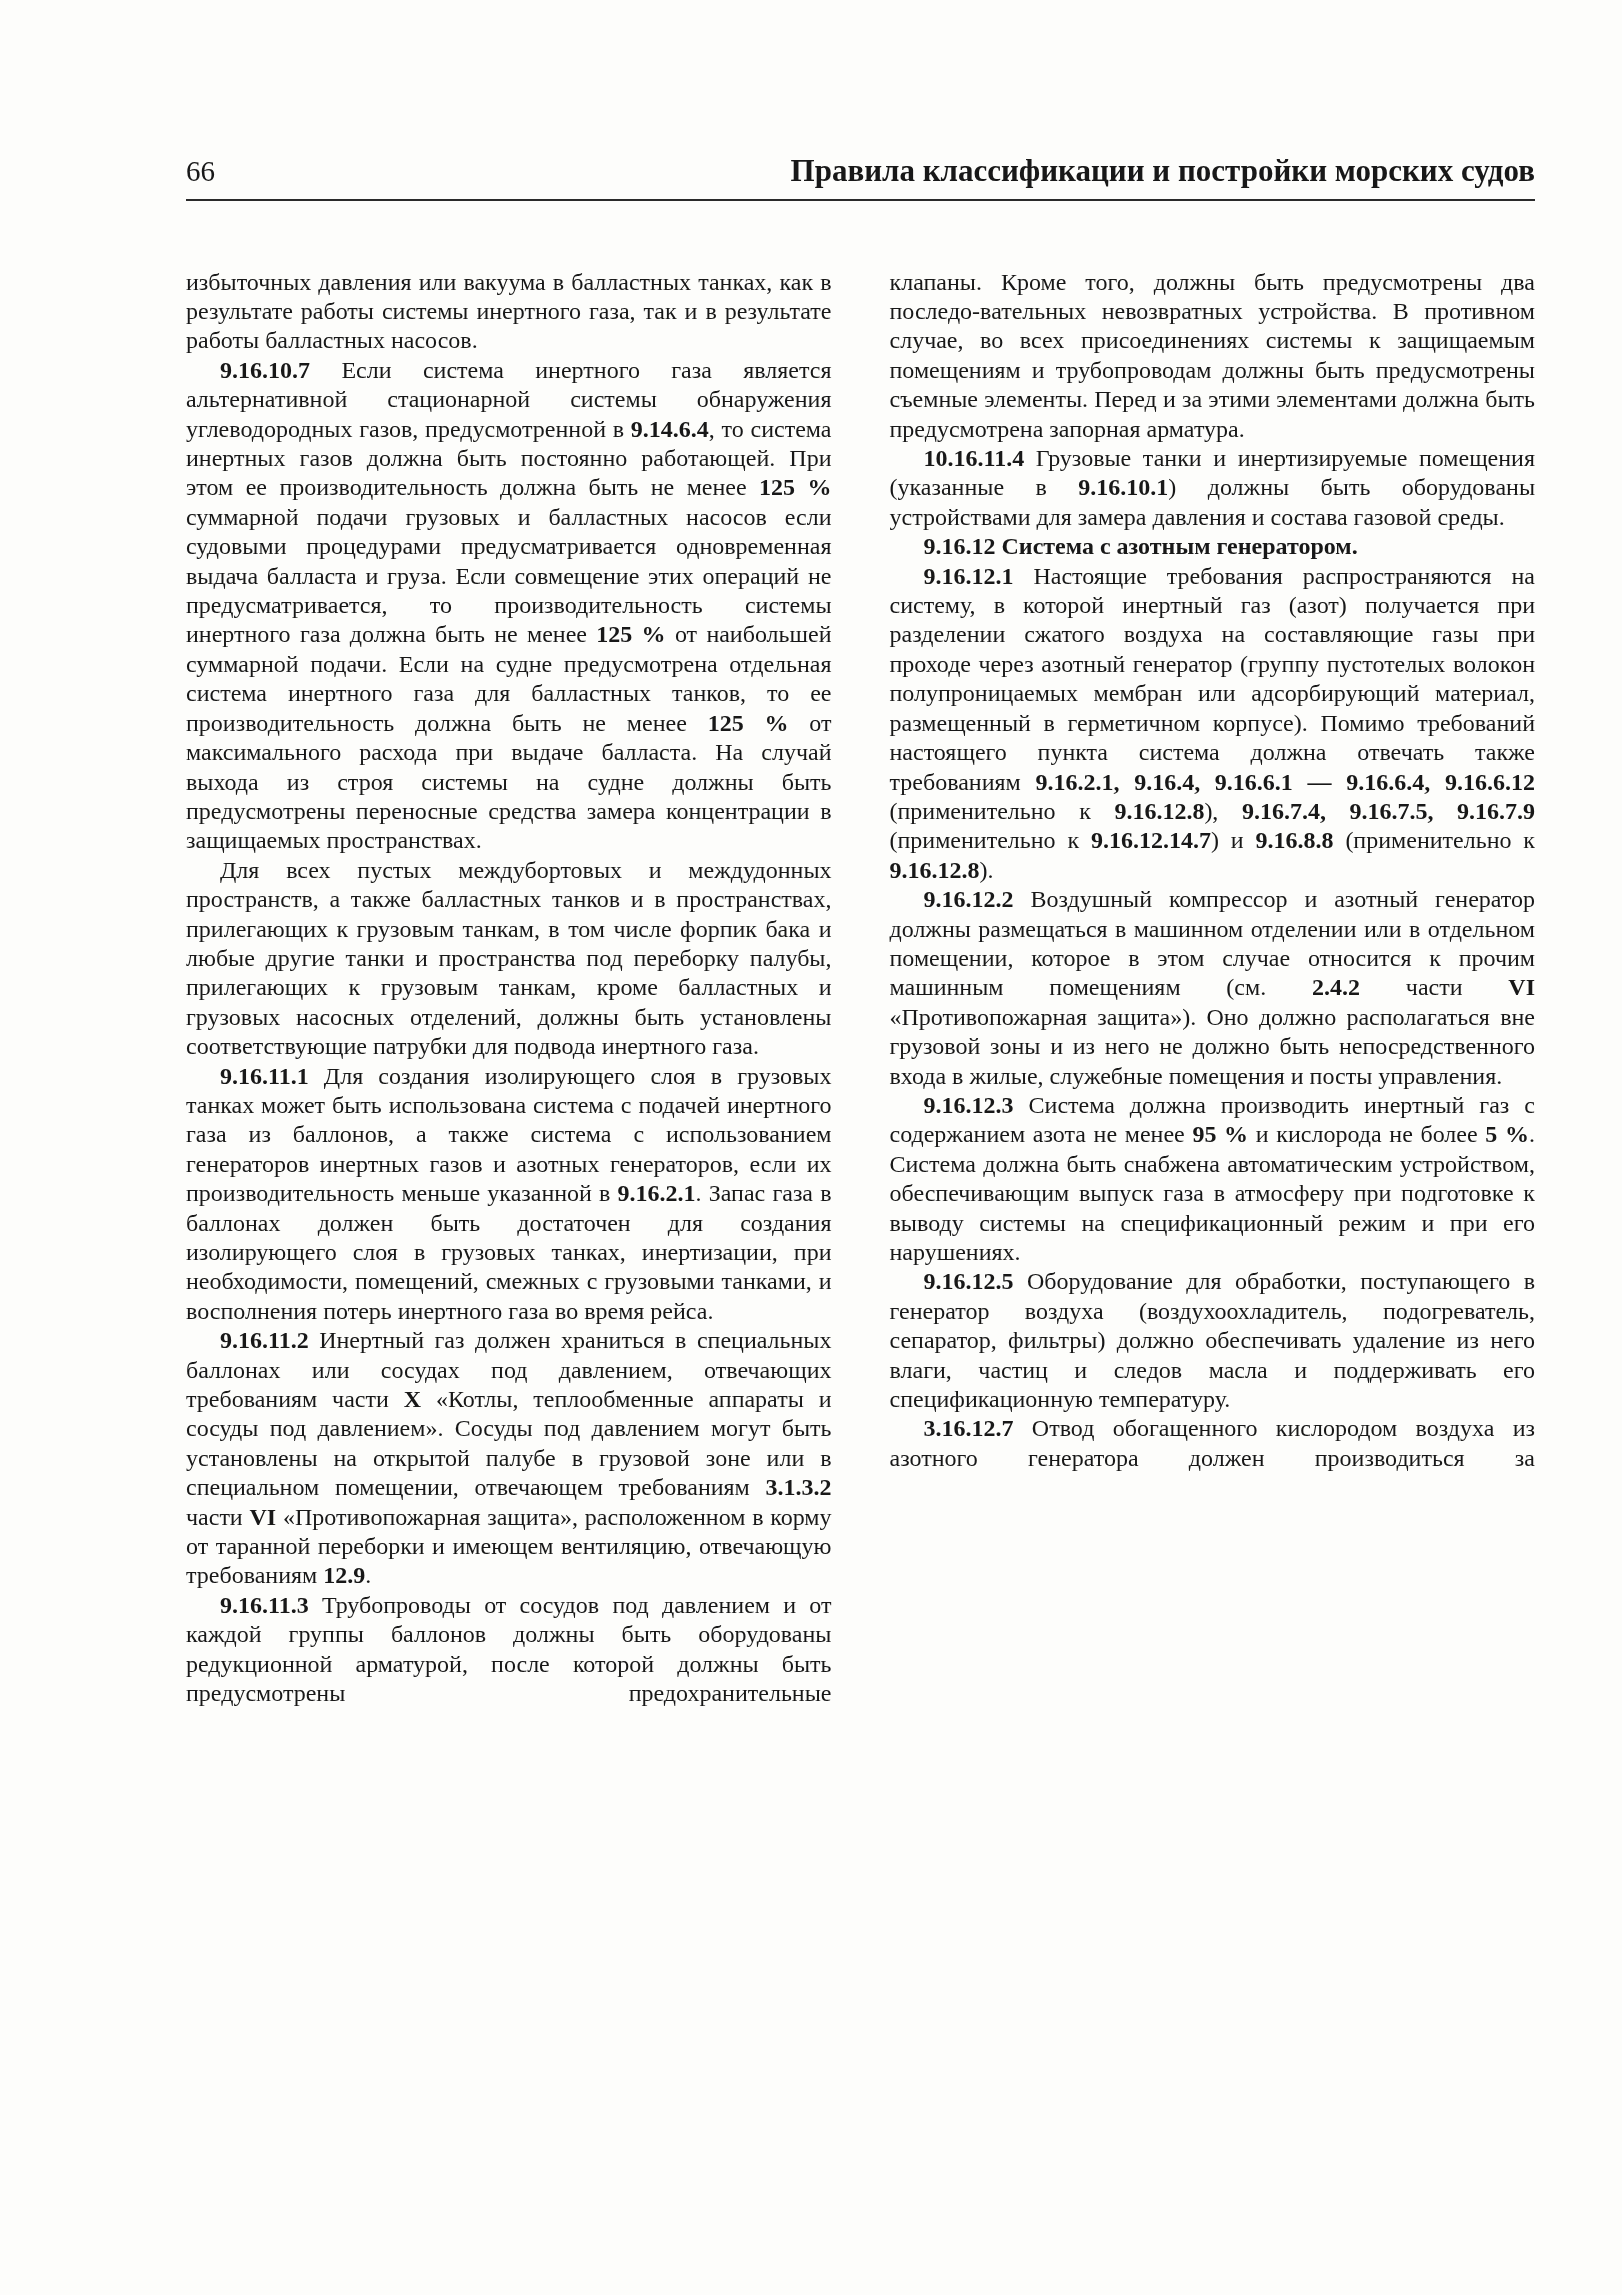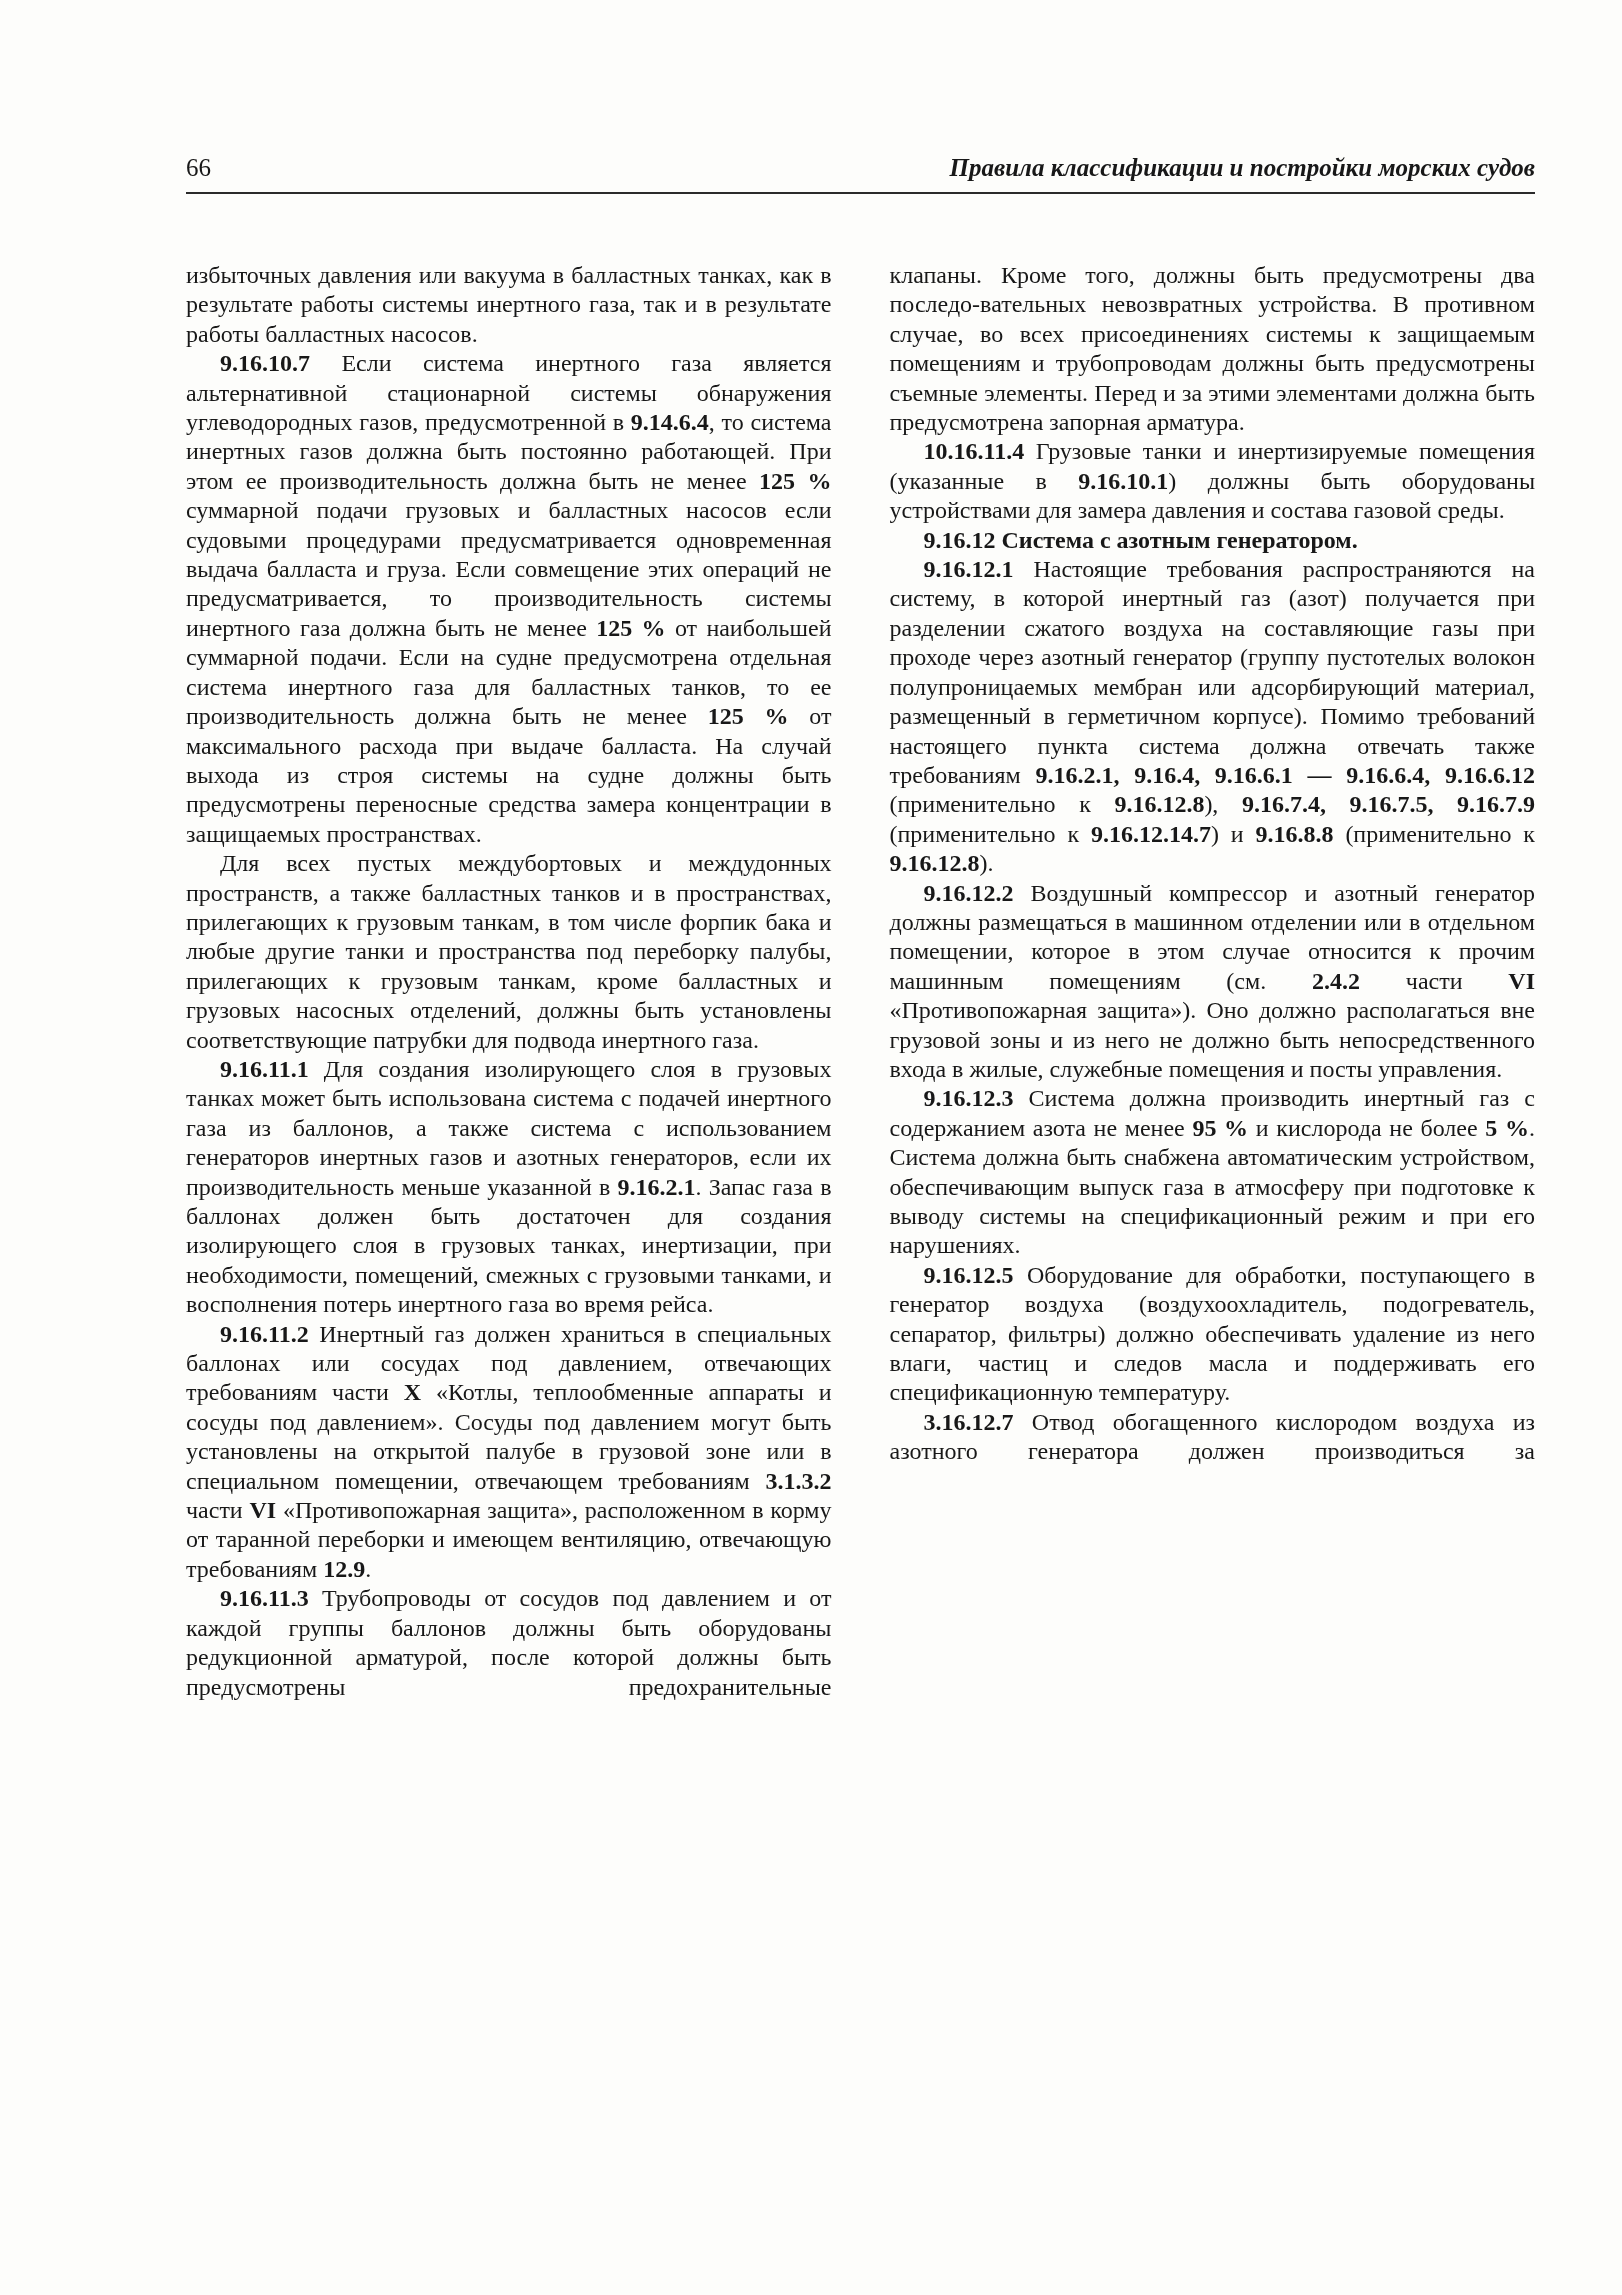--- a/index.html
+++ b/index.html
@@ -20,27 +20,26 @@
     overflow: hidden;
   }
   .header {
     display: flex;
     justify-content: space-between;
     align-items: flex-end;
     border-bottom: 2.6px solid #2a2a2a;
     padding-bottom: 10.5px;
   }
   .page-number {
-    font-size: 25px;
+    font-size: 29px;
     line-height: 1.1;
   }
   .header-title {
-    font-size: 25px;
+    font-size: 31px;
     line-height: 1.1;
-    font-style: italic;
     font-weight: bold;
   }
   .columns {
     display: flex;
     gap: 58px;
     margin-top: 67px;
   }
   .col {
     width: 648px;
     font-size: 24px;

